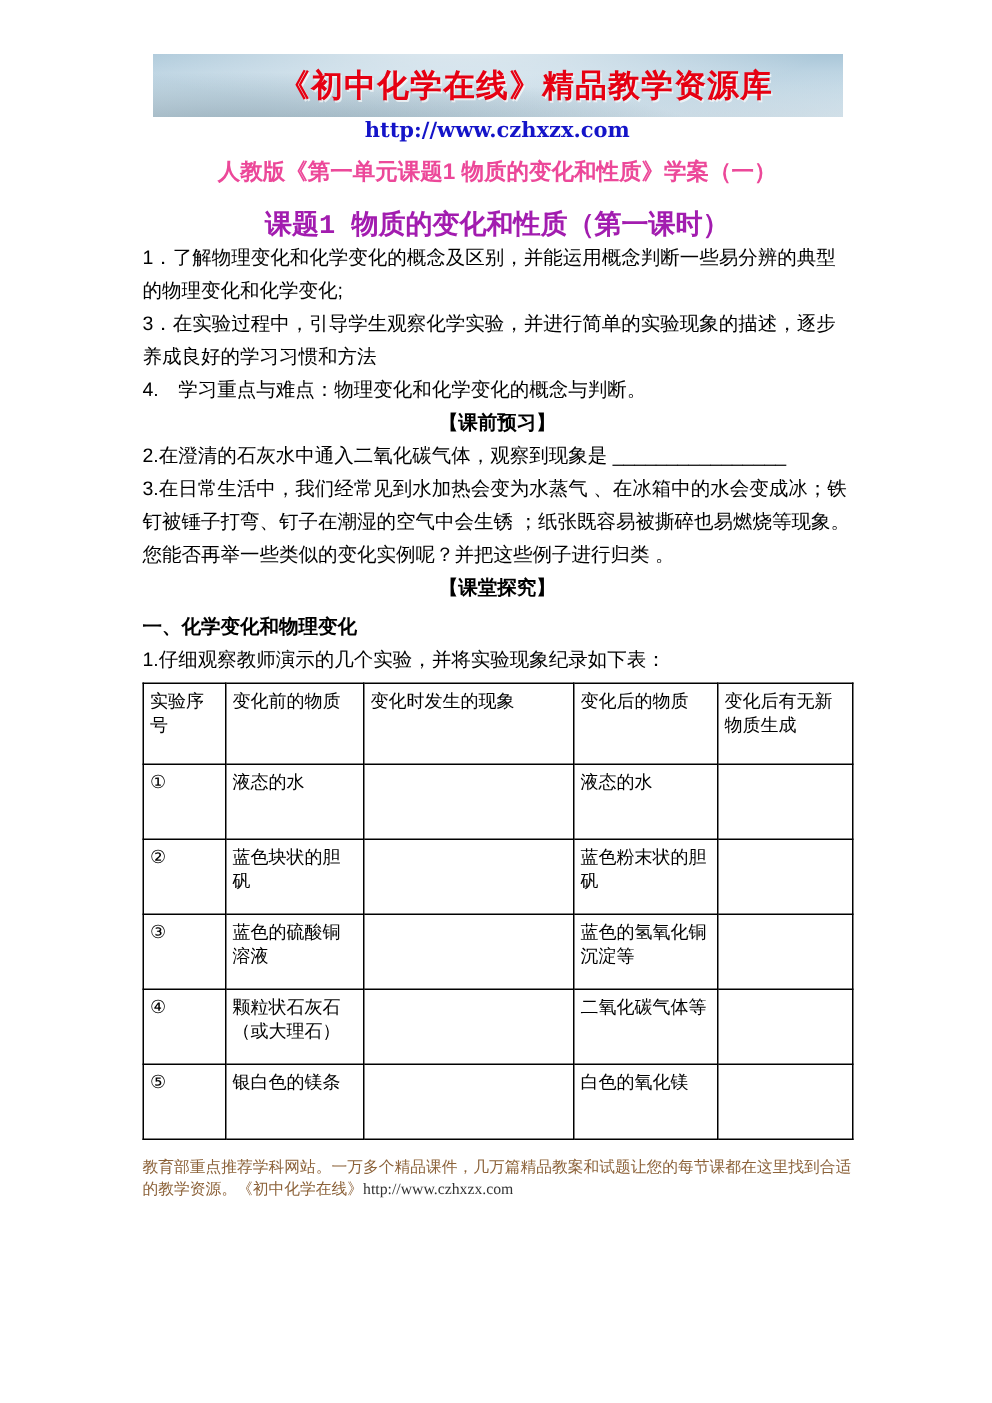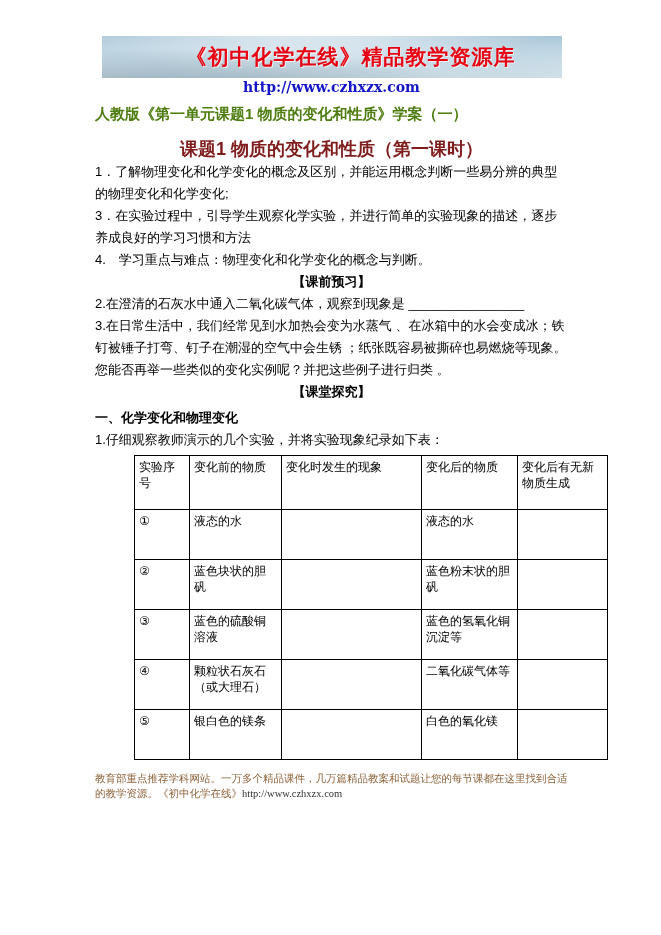--- a/index.html
+++ b/index.html
@@ -28,33 +28,33 @@
     letter-spacing: 1px; white-space: nowrap;
     text-shadow: 1px 1px 0 rgba(255,255,255,0.65);
   }
   .banner-url {
     text-align: center; margin-top: 1px;
     font-family: "DejaVu Serif", "Liberation Serif", serif;
     font-weight: bold; font-size: 14px; color: #1414c8;
   }
 
   
-  .subtitle { margin-top: 10px; color: #4d7c0f; font-weight: bold; font-size: 15px; }
-  .title    { margin-top: 13px; text-align: center; color: #7f1d1d; font-weight: bold; font-size: 18px; }
+  .subtitle { margin-top: 10px; text-align: center; color: #ec4899; font-weight: bold; font-size: 15px; }
+  .title    { margin-top: 13px; text-align: center; color: #a21caf; font-weight: bold; font-size: 18px; font-family: Liberation Mono, monospace; }
 
   
   p { margin: 0; font-size: 13px; line-height: 22px; }
   .teacher { font-weight: bold; margin-top: 15px; }
   .sec { font-weight: bold; }
   .center { text-align: center; }
   .bold { font-weight: bold; }
   .mt4 { margin-top: 4px; }
 
   
-  table { border-collapse: collapse; table-layout: fixed; width: 473px; margin-top: 4px; margin-left: 39px; }
+  table { border-collapse: collapse; table-layout: fixed; width: 473px; margin-top: 4px; }
   td {
     border: 1px solid #000; font-size: 12px; line-height: 16px;
     padding: 3px 4px; vertical-align: top; text-align: left;
     overflow: hidden; word-break: break-all;
   }
   tr.hrow td { height: 54px; }
   tr.drow td { height: 50px; }
 
   
   .footer {

